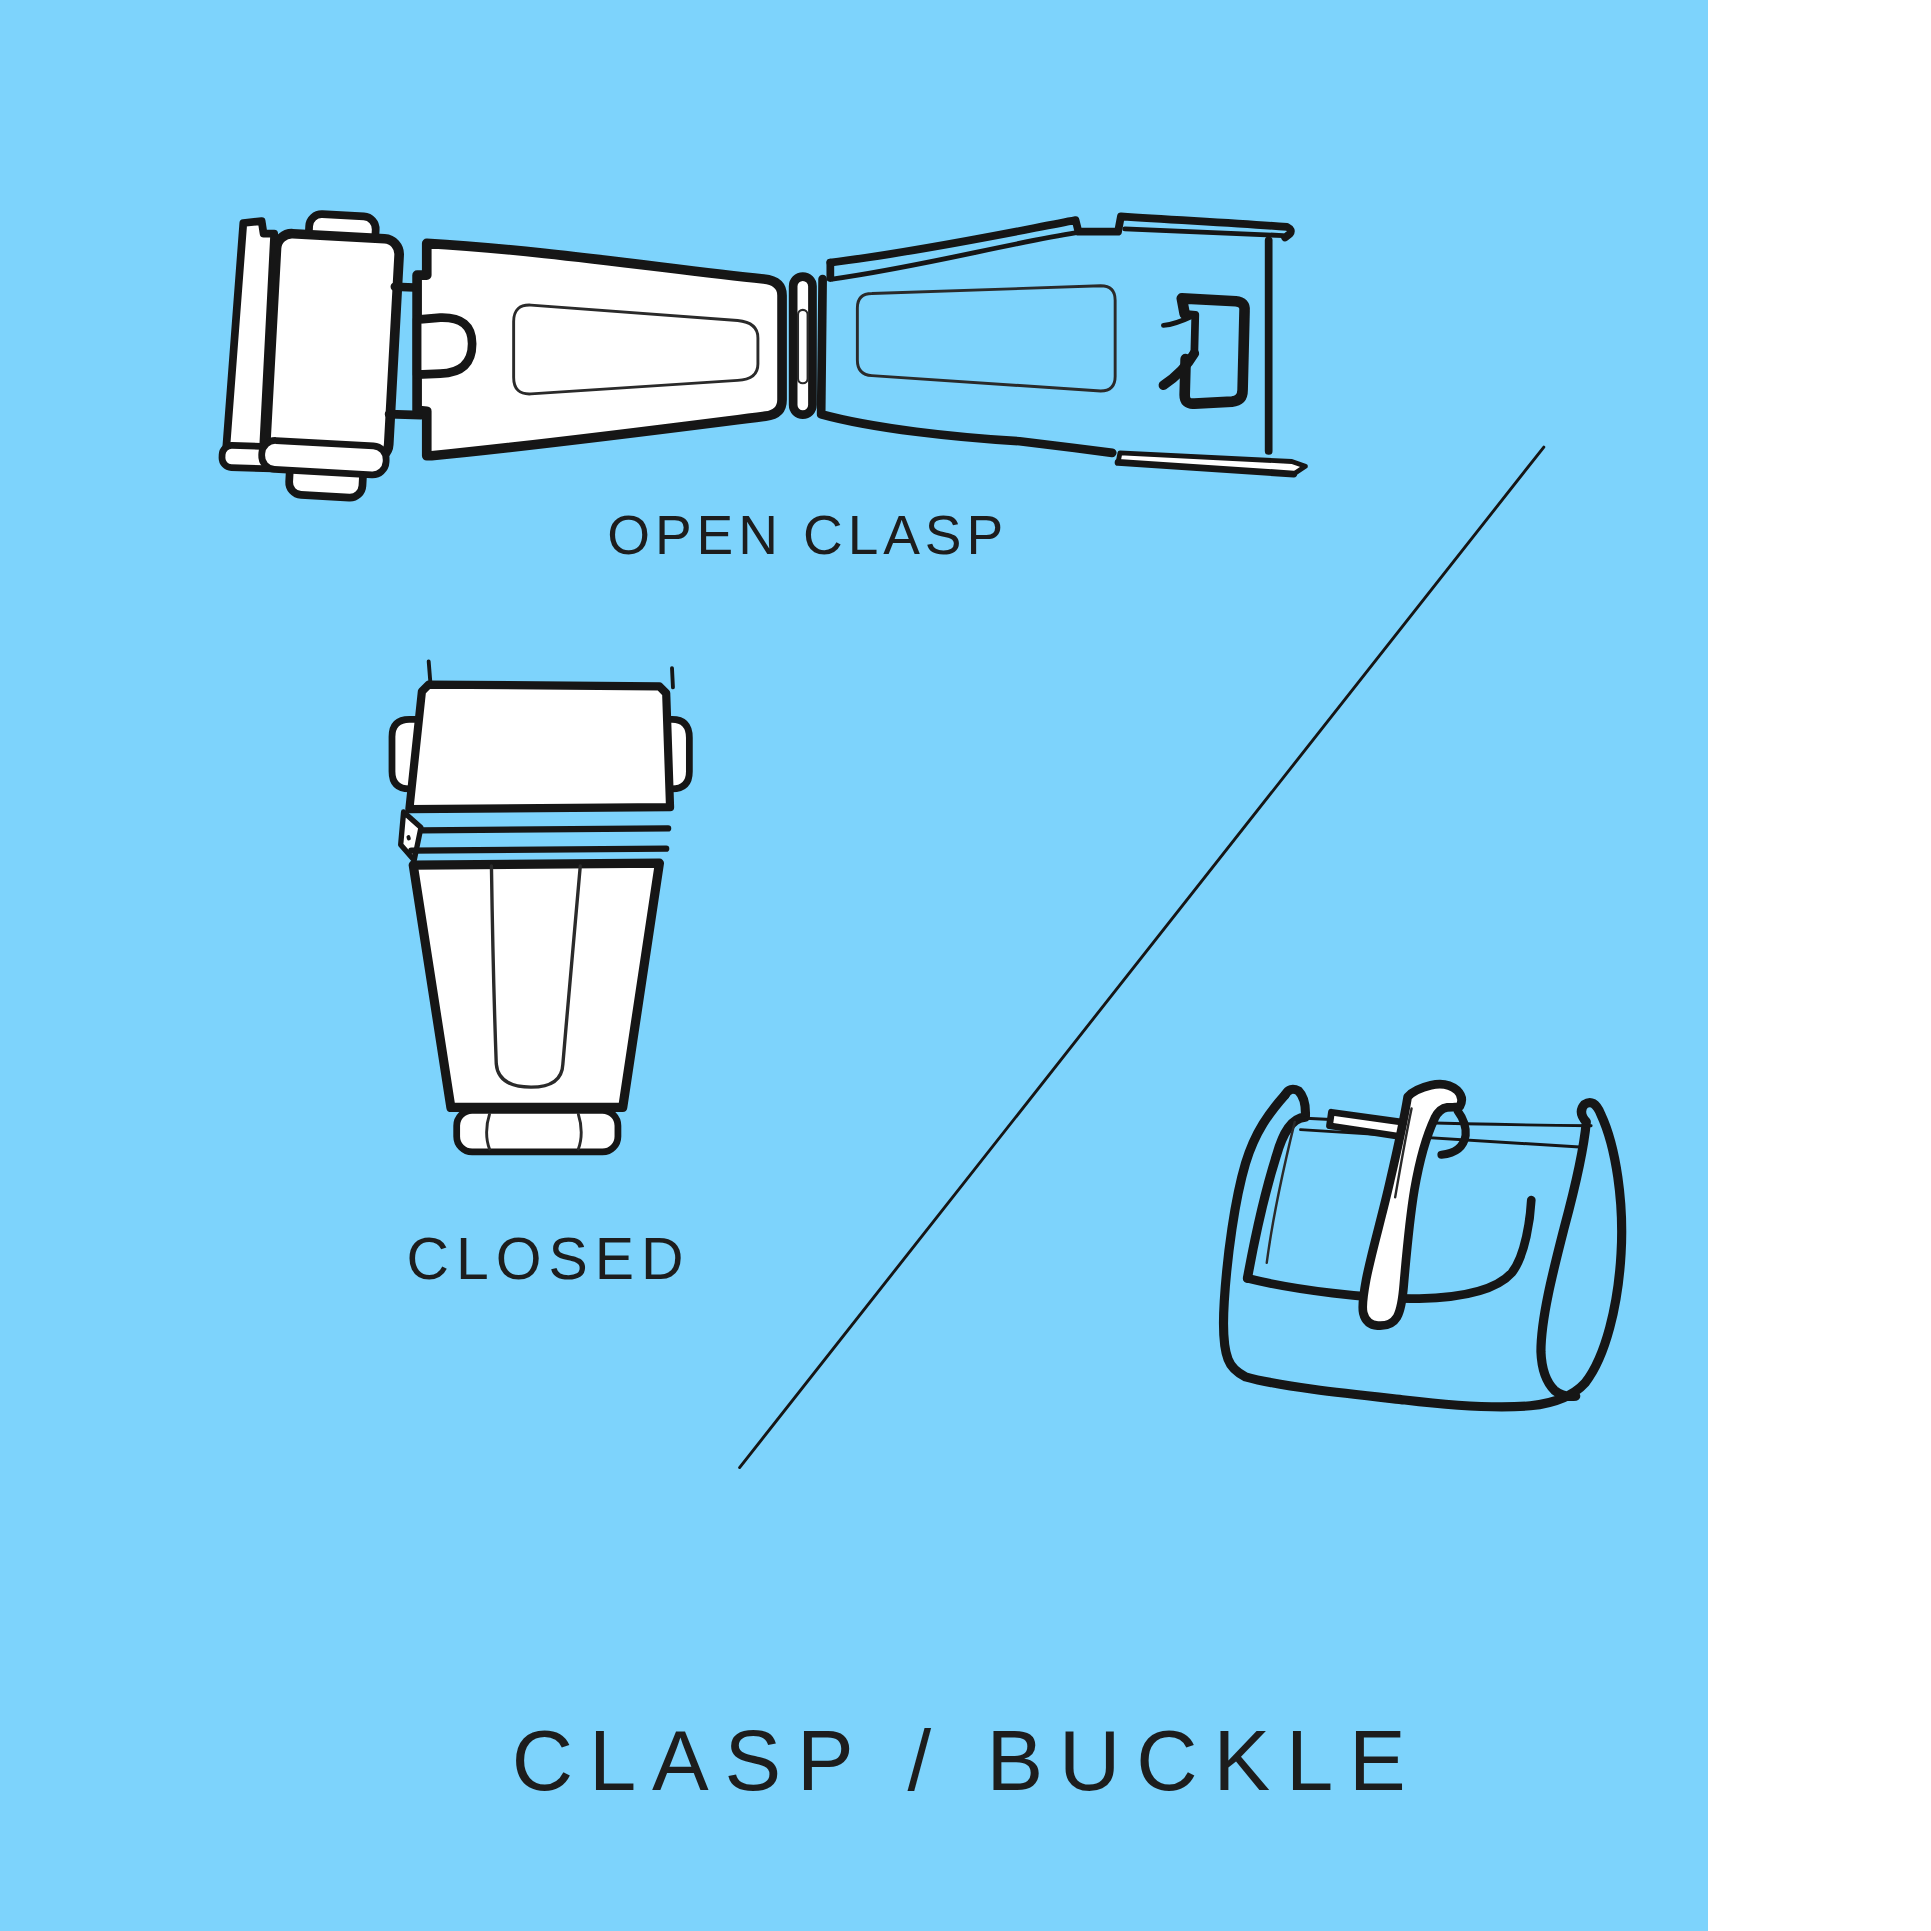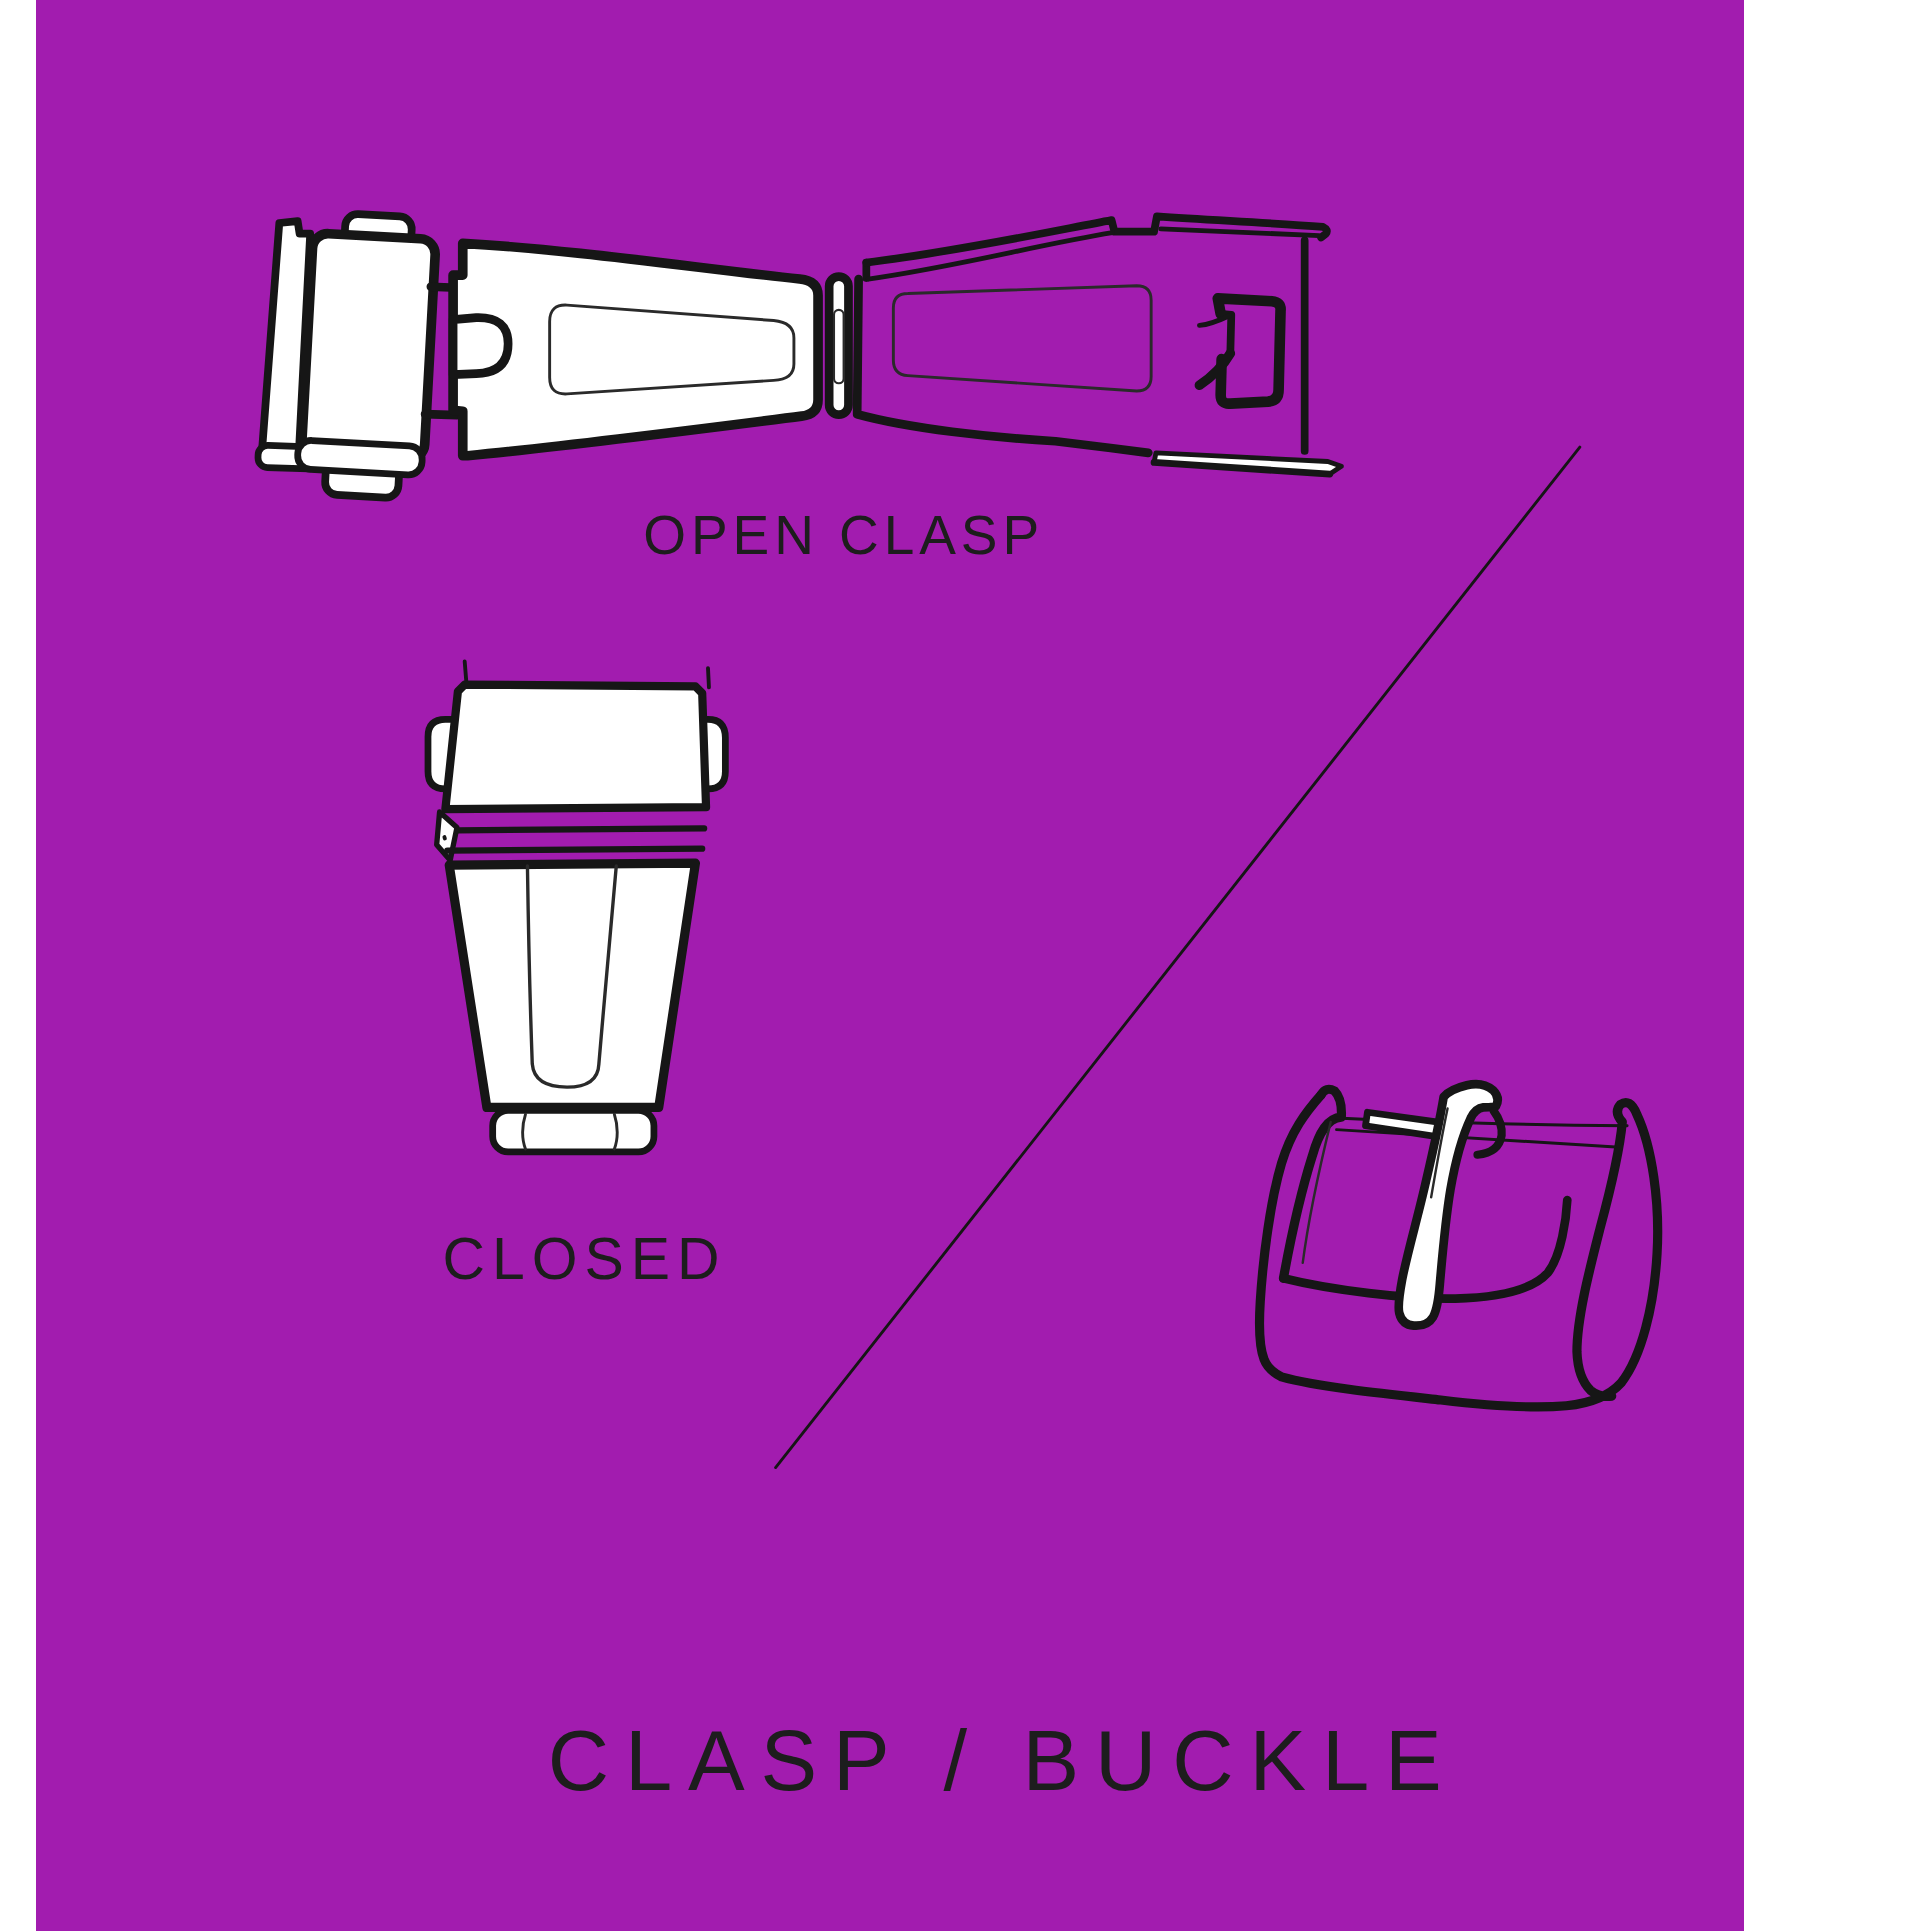--- a/index.html
+++ b/index.html
@@ -1,17 +1,17 @@
 <!DOCTYPE html>
 <html><head>
 <meta charset="utf-8">
 <style>
   html,body{margin:0;padding:0;background:#ffffff;}
-  #page{position:relative;width:1708px;height:1931px;background:#a21caf;overflow:hidden;
-        font-family:"Liberation Sans", sans-serif;margin-left:36px;}
+  #page{position:relative;width:1708px;height:1931px;background:#7dd3fc;overflow:hidden;
+        font-family:"Liberation Sans", sans-serif;}
   svg{position:absolute;left:0;top:0;}
   .lbl{fill:#1d1d1d;font-family:"Liberation Sans", sans-serif;}
 </style>
 </head>
 <body>
 <div id="page">
 <svg width="1931" height="1931" viewBox="0 0 2000 2000">
   <g stroke="#161616" fill="none" stroke-linecap="round" stroke-linejoin="round">
 
     <g transform="rotate(3.15 354.5 239)">

